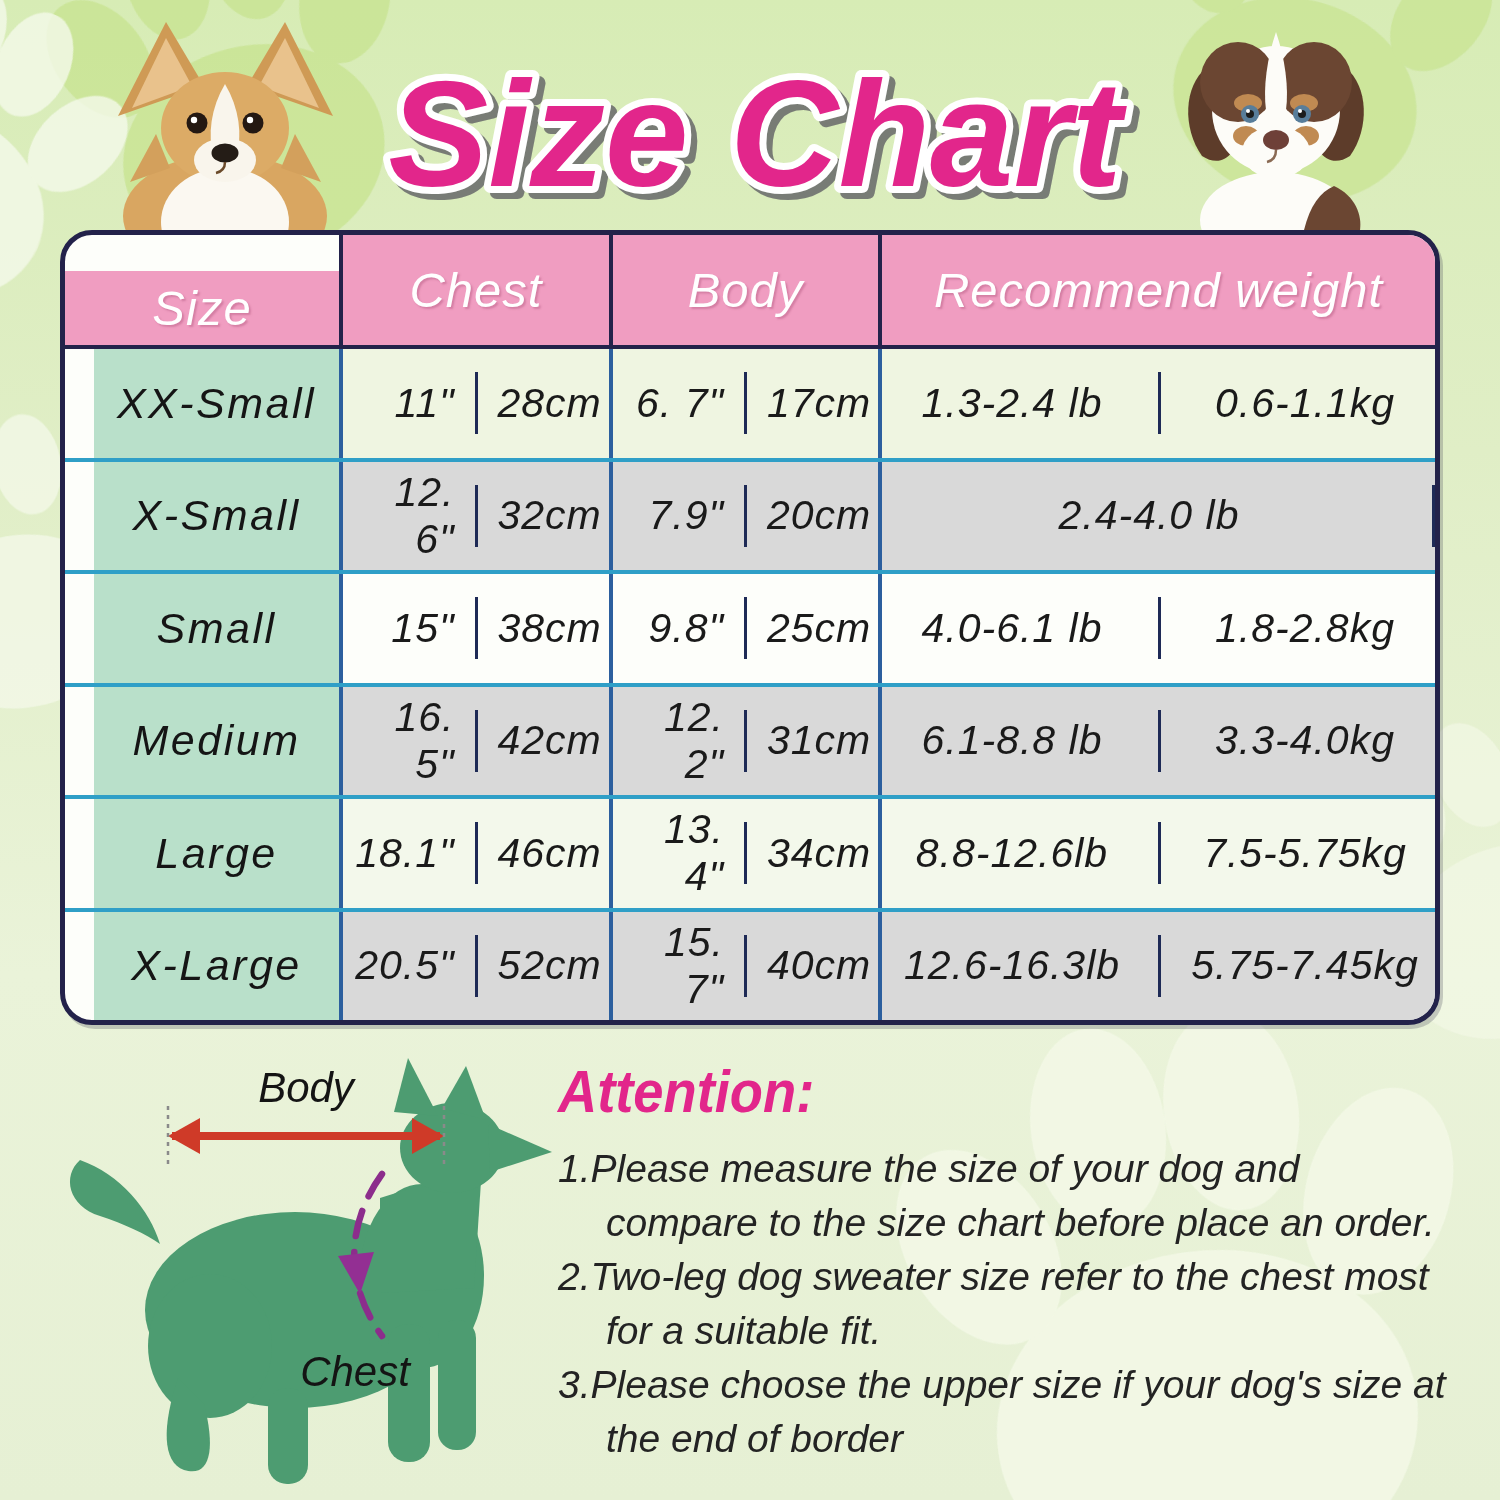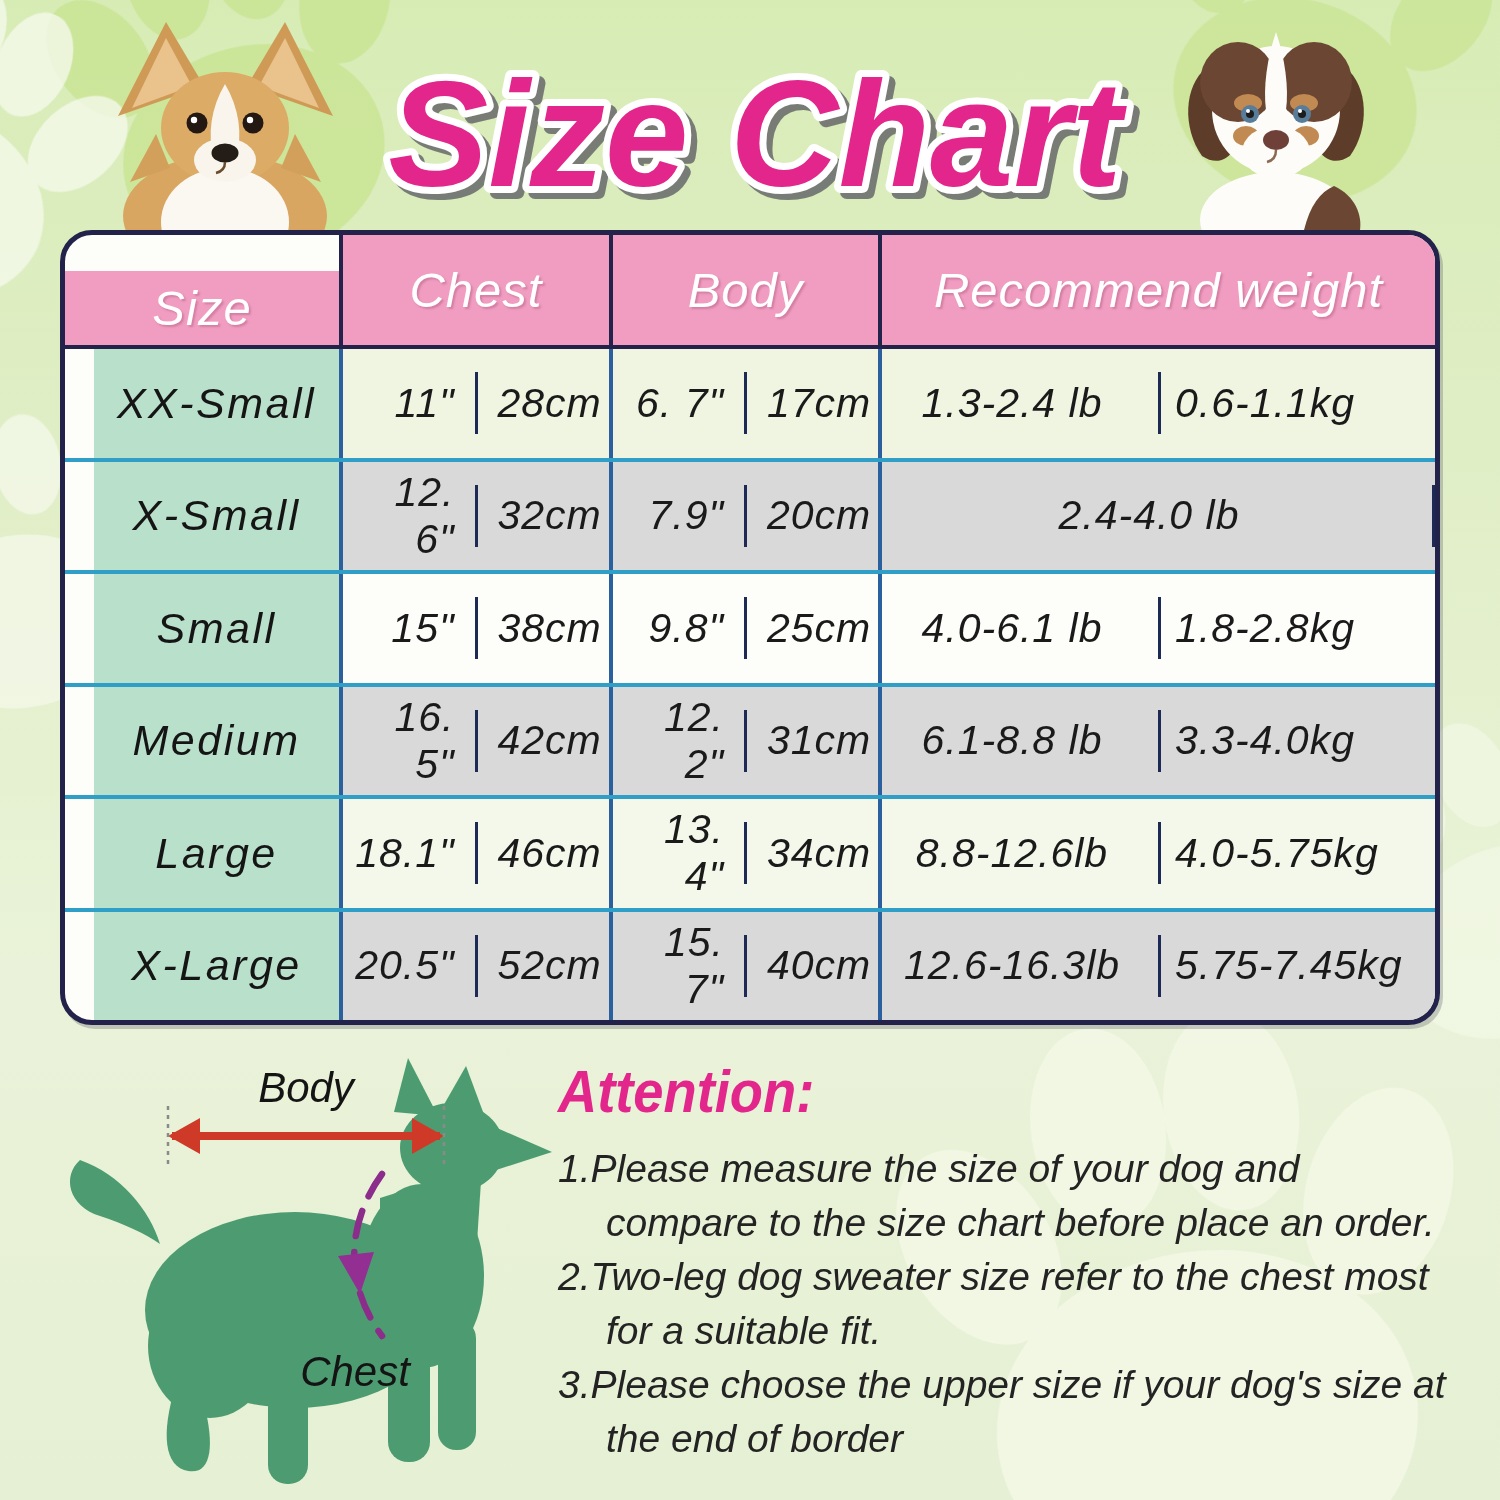--- a/index.html
+++ b/index.html
@@ -33,21 +33,21 @@
   .sizecell{background:#b9e0ca;margin-left:29px;}
   .sizelabel{font-size:43px;color:#151515;letter-spacing:2.5px;}
   .rbg-a .vcell{background:#eff5e1;}
   .rbg-b .vcell{background:#d9d9d9;}
   .rbg-c .vcell{background:#fdfefa;}
   .rbg-d .vcell{background:#f3f8eb;}
   .va,.vb{font-size:41px;color:#1a1a1a;letter-spacing:1px;}
   .mea .va{flex:1;text-align:right;padding-right:20px;}
   .mea .vb{flex:1;text-align:left;padding-left:20px;}
   .wt .va{flex:1;text-align:center;padding-right:16px;}
-  .wt .vb{flex:1;text-align:left;padding-left:14px;}
+  .wt .vb{flex:1;text-align:center;padding-left:14px;}
   .vbar{width:3px;height:62px;background:#1e2a56;flex:0 0 3px;}
 
   
   .diagram{position:absolute;left:50px;top:1048px;}
   .attention{position:absolute;left:558px;top:1058px;width:900px;}
   .attn-heading{
     font-size:59px;font-weight:bold;color:#e2268b;letter-spacing:0px;
     transform:scaleX(.92);transform-origin:left top;margin-bottom:16px;
   }
   .attn-item{font-size:39px;color:#232323;line-height:54px;padding-left:48px;text-indent:-48px;}
@@ -232,21 +232,21 @@
           <span class="vb">46cm</span>
         </div>
       <div class="cell vcell mea">
           <span class="va">13. 4"</span>
           <span class="vbar"></span>
           <span class="vb">34cm</span>
         </div>
       <div class="cell vcell wt">
           <span class="va">8.8-12.6lb</span>
           <span class="vbar"></span>
-          <span class="vb">4.0-5.75kg</span>
+          <span class="vb">7.5-5.75kg</span>
         </div>
     </div>
 
     <div class="t-row data rbg-b">
       <div class="cell sizecell">
           <span class="sizelabel">X-Large</span>
         </div>
       <div class="cell vcell mea">
           <span class="va">20.5"</span>
           <span class="vbar"></span>

